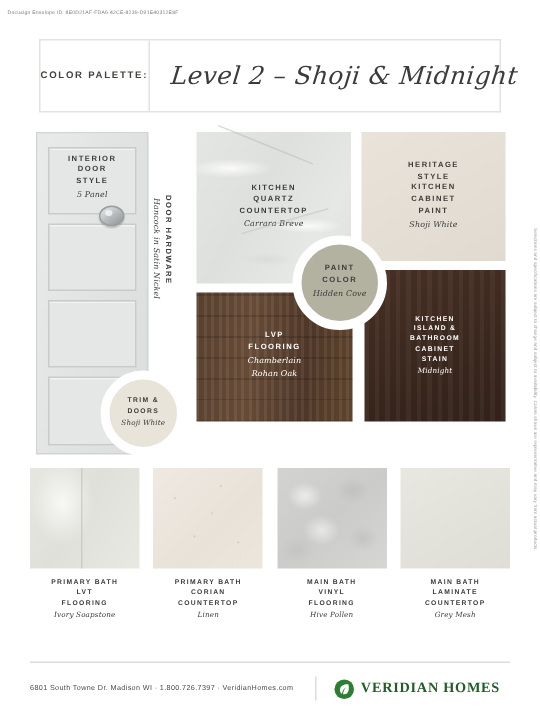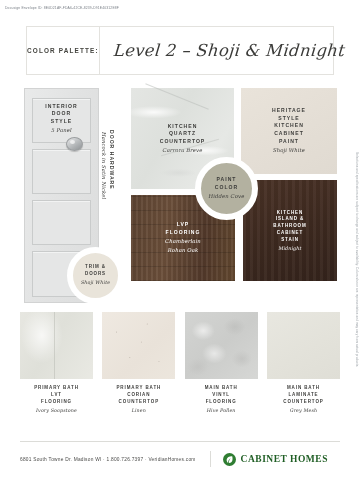--- a/index.html
+++ b/index.html
@@ -390,15 +390,15 @@
 <div class="footer-rule"></div>
 <div class="footer">
   <div class="footer-text">6801 South Towne Dr. Madison WI  ·  1.800.726.7397  ·  VeridianHomes.com</div>
   <div class="footer-div"></div>
   <div class="brand">
     <div class="brand-mark">
       <svg width="9" height="9" viewBox="0 0 12 12" aria-hidden="true">
         <path d="M9.6 1.6C6.2 1.3 3 2.6 2.3 5.6c-.5 2.1.5 3.8 1.6 4.6.3-2.4 1.6-4.6 3.9-6.1-1.6 1.7-2.6 3.8-2.9 6.3 2.3.5 4.3-.7 4.9-3.1.5-2 .3-4.1-.2-5.7z" fill="#ffffff"></path>
       </svg>
     </div>
-    <div class="brand-name">CABINET HOMES</div>
+    <div class="brand-name">VERIDIAN HOMES</div>
   </div>
 </div>
 
 </body></html>

